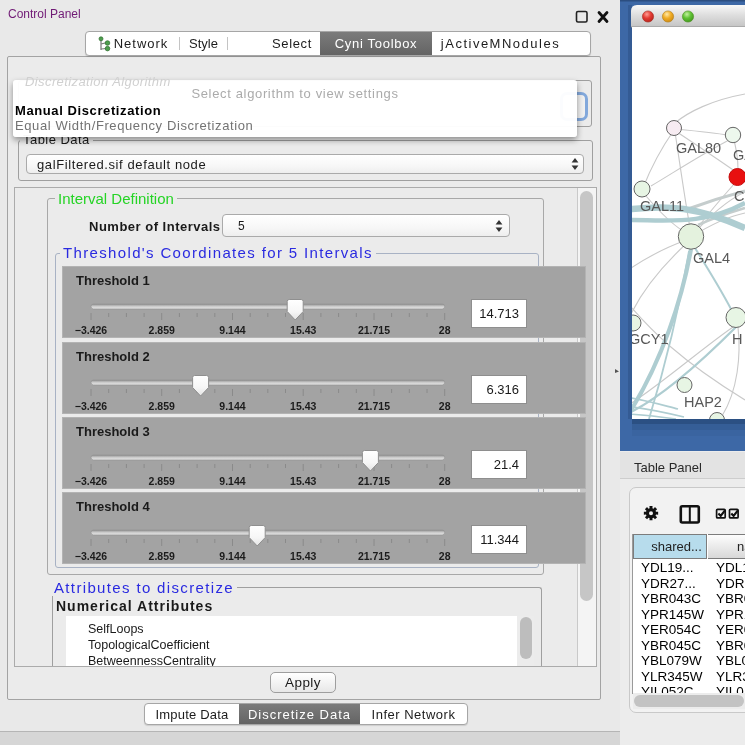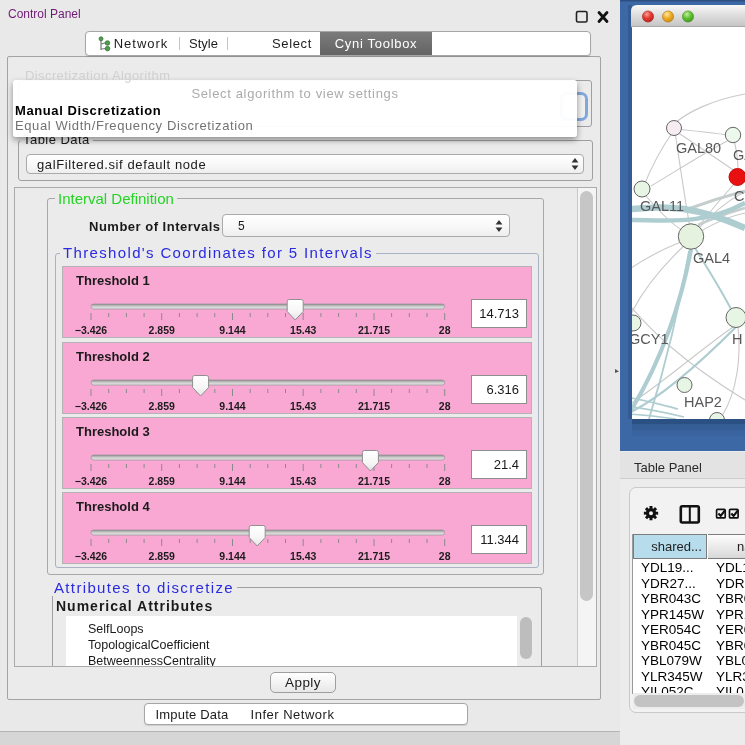--- a/index.html
+++ b/index.html
@@ -8,21 +8,21 @@
 .abs { position:absolute; }
 .grp { position:absolute; border:1px solid #9f9f9f; border-radius:3px; }
 .grplbl { position:absolute; font-size:12px; background:#ebebeb; padding:0 3px; white-space:nowrap; }
 .combo { position:absolute; background:linear-gradient(#ffffff,#f7f7f7 60%,#eeeeee); border:1px solid #aaaaaa; border-radius:4px; font-size:12px; }
 .combo .txt { position:absolute; left:10px; top:50%; transform:translateY(-50%); white-space:nowrap; }
 .arrows { position:absolute; right:7px; top:50%; transform:translateY(-50%); width:8px; height:12px; }
 .tabpill { position:absolute; background:#ffffff; border:1px solid #a6a6a6; border-radius:4px; display:flex; align-items:center; font-size:12px; color:#1c1c1c; box-shadow:0 1px 1px rgba(0,0,0,0.12); }
 .tabitem { display:flex; align-items:center; justify-content:center; height:100%; white-space:nowrap; }
 .tabsel { background:linear-gradient(#7b7b7b,#646464); color:#ffffff; }
 .tsep { width:1px; height:60%; background:#c4c4c4; }
-.thr { position:absolute; left:62px; width:470px; height:72px; border:1px solid #b3b3b3; background:#f9a8d4; }
+.thr { position:absolute; left:62px; width:524px; height:72px; border:1px solid #b3b3b3; background:#a3a3a3; }
 .thrlbl { position:absolute; left:13px; top:6px; font-size:13px; font-weight:bold; }
 .valbox { position:absolute; left:408px; top:32px; width:56px; height:29px; background:#ffffff; border:1px solid #8e8e8e; font-size:13px; text-align:right; line-height:27px; padding-right:7px; }
 </style>
 </head>
 <body>
 
 <svg class="abs" style="left:611px;top:0;width:134px;height:451px" viewBox="611 0 134 451">
   <defs>
     <linearGradient id="tbar" x1="0" y1="0" x2="0" y2="1">
       <stop offset="0" stop-color="#f8f8f8"></stop>
@@ -180,36 +180,37 @@
       <circle cx="10.5" cy="8" r="2.3" fill="#4d9e4d" stroke="#2c6b2c" stroke-width="0.7"></circle>
       <circle cx="10.5" cy="13.6" r="2.3" fill="#4d9e4d" stroke="#2c6b2c" stroke-width="0.7"></circle>
     </svg>
     Network
   </div>
   <div class="tsep"></div>
   <div class="tabitem" style="width:47px;">Style</div>
   <div class="tsep"></div>
   <div class="tabitem" style="width:56px;letter-spacing:0.65px;margin-left:36px;">Select</div>
   <div class="tabitem tabsel" style="width:112px;letter-spacing:0.7px;">Cyni Toolbox</div>
+  <div class="tabitem" style="width:137px;letter-spacing:1.5px;">jActiveMNodules</div>
 </div>
 
 <div class="grp" style="left:18px;top:80px;width:574px;height:47px;"></div>
 <div class="abs" style="left:560px;top:92px;width:28px;height:29px;border:3px solid rgba(110,155,215,0.85);border-radius:7px;background:#f0f0f0;"></div>
 
 <div class="grp" style="left:18px;top:140px;width:575px;height:41px;"></div>
 <div class="grplbl" style="left:20px;top:132px;font-size:13px;letter-spacing:0.45px;">Table Data</div>
 <div class="combo" style="left:26px;top:154px;width:558px;height:20px;">
   <span class="txt" style="font-size:13px;letter-spacing:0.6px;">galFiltered.sif default node</span>
   <svg class="arrows" style="right:4px;" viewBox="0 0 8 12">
       <path d="M4,0 L7.4,4.4 L0.6,4.4 Z M4,12 L7.4,7.6 L0.6,7.6 Z" fill="#333"></path>
     </svg>
 </div>
 
 <div class="abs" style="left:13px;top:80px;width:564px;height:57px;background:rgba(255,255,255,0.97);border-radius:3px;box-shadow:0 3px 6px rgba(0,0,0,0.4);"></div>
-<div class="abs" style="left:25px;top:68px;font-size:13px;letter-spacing:0.4px;color:#d0d0d0;">Discretization Algorithm</div>
+<div class="abs" style="left:25px;top:74px;font-size:13px;letter-spacing:0.4px;color:#d0d0d0;font-style:italic;">Discretization Algorithm</div>
 <div class="abs" style="left:13px;top:86px;width:564px;text-align:center;font-size:13px;letter-spacing:0.65px;color:#ababab;">Select algorithm to view settings</div>
 <div class="abs" style="left:15px;top:103px;font-size:13px;font-weight:bold;letter-spacing:0.6px;color:#000;">Manual Discretization</div>
 <div class="abs" style="left:15px;top:118px;font-size:13px;letter-spacing:0.6px;color:#737373;">Equal Width/Frequency Discretization</div>
 
 <div class="abs" style="left:14px;top:187px;width:583px;height:480px;background:#ebebeb;border:1px solid #ababab;"></div>
 <div class="abs" style="left:577px;top:188px;width:19px;height:478px;background:#f4f4f4;border-left:1px solid #c9c9c9;"></div>
 <div class="abs" style="left:580px;top:191px;width:13px;height:410px;background:#c6c6c6;border-radius:6.5px;"></div>
 
 <div class="grp" style="left:47px;top:198px;width:497px;height:377px;border-color:#a8a8a8;"></div>
 <div class="grplbl" style="left:55px;top:190px;color:#25d425;font-size:15px;">Interval Definition</div>
@@ -435,19 +436,20 @@
 <div class="abs" style="left:66px;top:616px;width:451px;height:50px;background:#ffffff;overflow:hidden;">
   <div style="font-size:12.5px;line-height:15.8px;padding:6px 0 0 2px;margin-left:20px;">SelfLoops<br>TopologicalCoefficient<br>BetweennessCentrality</div>
 </div>
 <div class="abs" style="left:517px;top:616px;width:17px;height:50px;background:#ececec;"></div>
 <div class="abs" style="left:520px;top:617px;width:12px;height:42px;background:#bdbdbd;border-radius:6px;"></div>
 
 <div class="abs" style="left:270px;top:672px;width:66px;height:21px;background:linear-gradient(#ffffff,#f1f1f1 60%,#e7e7e7);border:1px solid #9e9e9e;border-radius:5px;font-size:13.5px;letter-spacing:0.4px;text-align:center;line-height:19px;">Apply</div>
 
 <div class="tabpill" style="left:144px;top:703px;width:324px;height:22px;font-size:13px;">
   <div class="tabitem" style="width:94px;letter-spacing:0.2px;">Impute Data</div>
+  <div class="tabitem tabsel" style="width:121px;letter-spacing:1.0px;">Discretize Data</div>
   <div class="tabitem" style="width:107px;letter-spacing:0.5px;border-radius:10px;">Infer Network</div>
 </div>
 
 <div class="abs" style="left:0;top:731px;width:620px;height:14px;background:#d6d6d6;border-top:1px solid #b5b5b5;"></div>
 <svg class="abs" style="left:613px;top:367px;width:8px;height:8px" viewBox="0 0 8 8">
     <path d="M2,6 L2,2 L6,4.5 Z" fill="#555"></path>
   </svg>
 
 </body></html>

